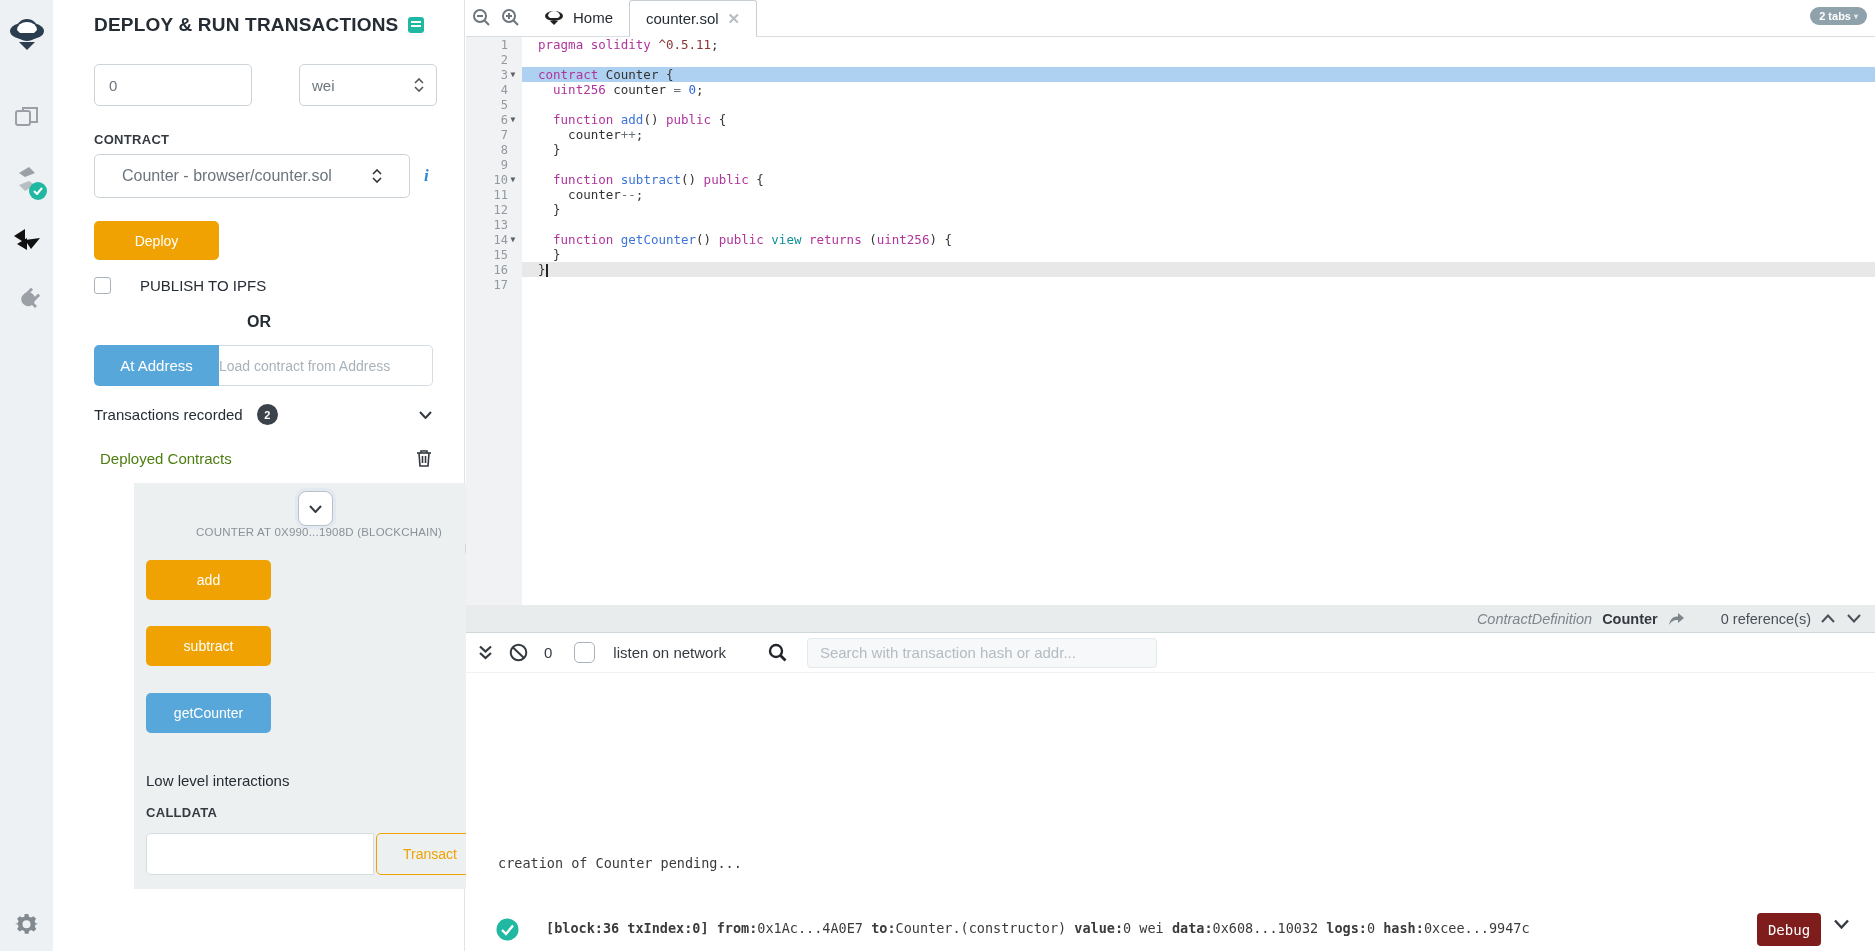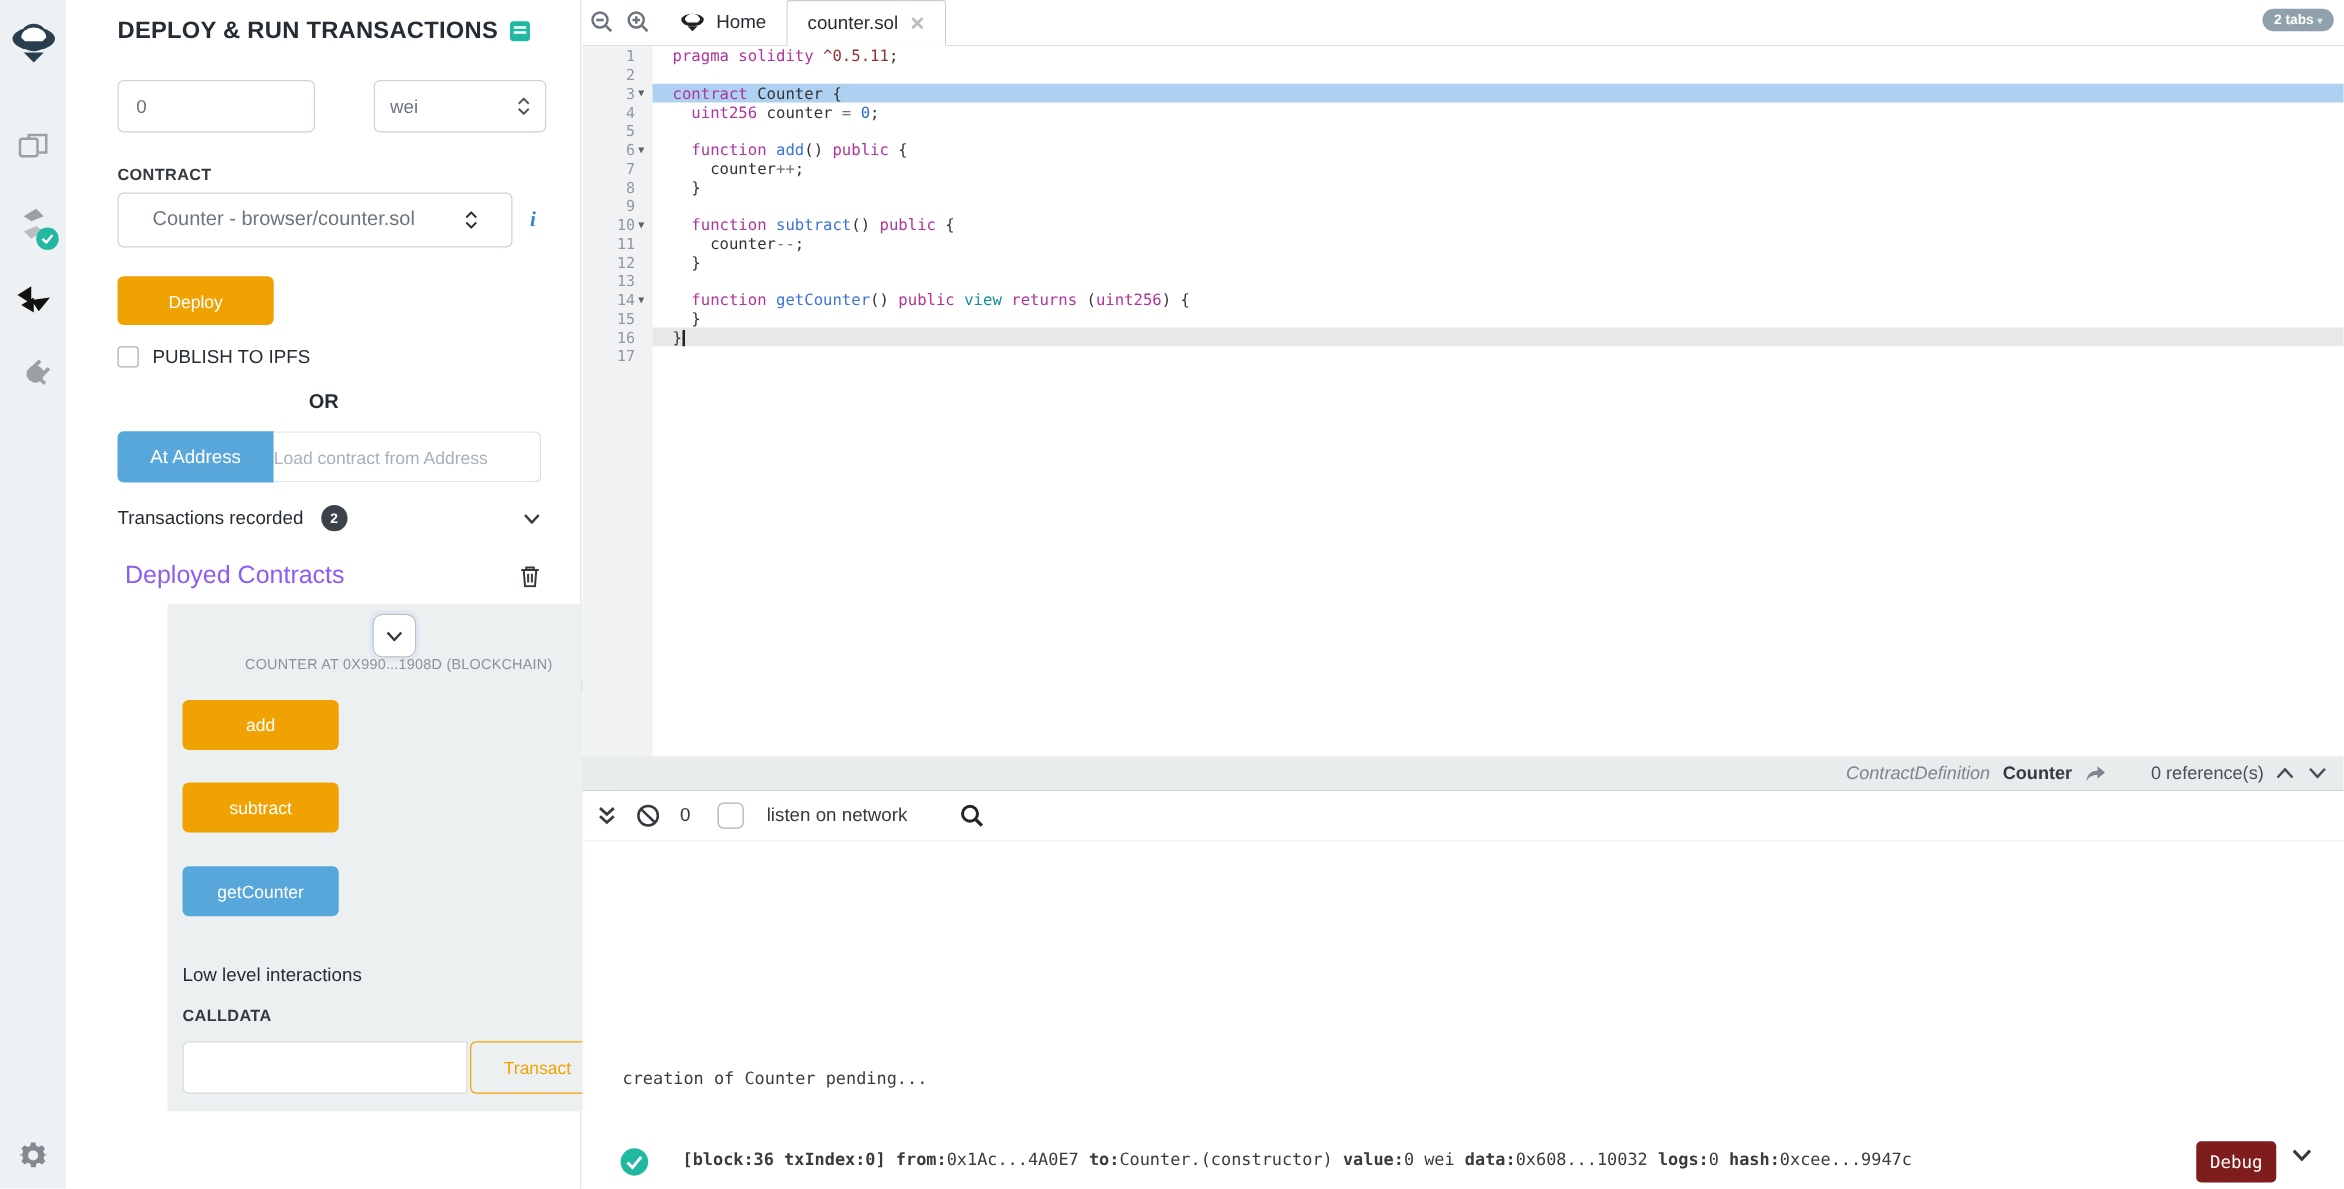--- a/index.html
+++ b/index.html
@@ -31,38 +31,38 @@
   .contract-select { width:316px; height:44px; border:1px solid #ccd4da; border-radius:5px; padding:0 27px; font-size:16px; color:#6c757d; background:#fff; display:flex; align-items:center; justify-content:space-between; }
   .info-i { font-family:"Liberation Serif",serif; font-style:italic; font-weight:bold; font-size:17px; cursor:pointer; }
   .info-blue { color:#2f87d6; }
   .info-teal { color:#21b8a1; }
 
   .btn { border:none; border-radius:5px; font-size:14px; cursor:pointer; font-family:inherit; }
   .btn-orange { background:#f0a202; color:#fff; }
   .btn-blue { background:#58a7db; color:#fff; }
   .deploy-btn { position:absolute; left:41px; top:221px; width:125px; height:39px; }
 
-  .publish-row { position:absolute; left:41px; top:277px; display:flex; align-items:flex-end; gap:11px; }
+  .publish-row { position:absolute; left:41px; top:277px; display:flex; align-items:flex-end; gap:29px; }
   .checkbox { width:17px; height:17px; border:1px solid #a9b2ba; border-radius:3px; background:#fff; cursor:pointer; }
   .publish-label { font-size:15px; color:#252c33; }
 
   .or-divider { position:absolute; left:0; top:313px; width:412px; text-align:center; font-size:16px; font-weight:bold; color:#252c33; }
 
   .ataddress-row { position:absolute; left:41px; top:345px; display:flex; }
   .ataddress-btn { width:125px; height:41px; border-radius:5px 0 0 5px; font-size:15px; }
   .ataddress-input { width:214px; height:41px; border:1px solid #d6dde2; border-left:none; border-radius:0 5px 5px 0; padding:0 0; font-size:14px; color:#6c757d; }
   .ataddress-input::placeholder { color:#a8b2ba; }
 
   .txrec-row { position:absolute; left:41px; top:404px; width:338px; display:flex; align-items:center; }
   .txrec-label { font-size:15px; color:#252c33; }
   .count-badge { margin-left:14px; width:21px; height:21px; border-radius:50%; background:#3b4249; color:#fff; font-size:11px; font-weight:bold; display:flex; align-items:center; justify-content:center; }
   .txrec-chevron { margin-left:auto; color:#343a40; cursor:pointer; }
 
   .deployed-row { position:absolute; left:47px; top:449px; width:332px; display:flex; align-items:center; }
-  .deployed-label { font-size:20px; color:#8b5cf6; }
+  .deployed-label { font-size:15px; color:#4d7c0f; }
   .trash { margin-left:auto; cursor:pointer; }
 
   .gray-panel { position:absolute; left:81px; top:483px; width:362px; height:406px; background:#edf0f1; }
   .instance-header { position:absolute; left:3px; top:8px; width:356px; display:flex; align-items:center;flex-direction:column; }
   .expand-btn { width:35px; height:35px; background:#fff; border:1px solid #b9c2c9; border-radius:8px; box-shadow:0 0 0 3px #e3e9f0; display:flex; align-items:center; justify-content:center; cursor:pointer; }
   .instance-title { margin-left:8px; font-size:11.5px; color:#8a9299; letter-spacing:.2px; }
   .copy-icon { margin-left:auto; margin-right:12px; cursor:pointer; }
 
   .fn-btn { position:absolute; left:12px; width:125px; height:40px; font-size:14px; }
   .fn-add { top:77px; }
@@ -428,20 +428,21 @@
         <circle cx="9.5" cy="9.5" r="7.8" fill="none" stroke="#343a40" stroke-width="2"></circle>
         <path d="M4 4.5 L15 15" stroke="#343a40" stroke-width="2"></path>
       </svg>
       <span class="term-count">0</span>
       <span class="checkbox" style="width:21px;height:21px;border-radius:5px;margin-left:6px;"></span>
       <span class="listen-label">listen on network</span>
       <svg width="19" height="19" viewBox="0 0 19 19" style="margin-left:26px;">
         <circle cx="8" cy="8" r="6" fill="none" stroke="#212529" stroke-width="2.4"></circle>
         <path d="M12.5 12.5 L17.5 17.5" stroke="#212529" stroke-width="2.8"></path>
       </svg>
+      <input class="term-search" placeholder="Search with transaction hash or addr..." style="">
     </div>
     <div class="term-body">
       <div class="pending-line">creation of Counter pending...</div>
       <div class="tx-row">
         <span class="tx-check">
           <svg width="23" height="23" viewBox="0 0 23 23">
             <circle cx="11.5" cy="11.5" r="11" fill="#21b8a1"></circle>
             <path d="M6 12 L10 16 L17 7.5" fill="none" stroke="#fff" stroke-width="2.4"></path>
           </svg>
         </span>

